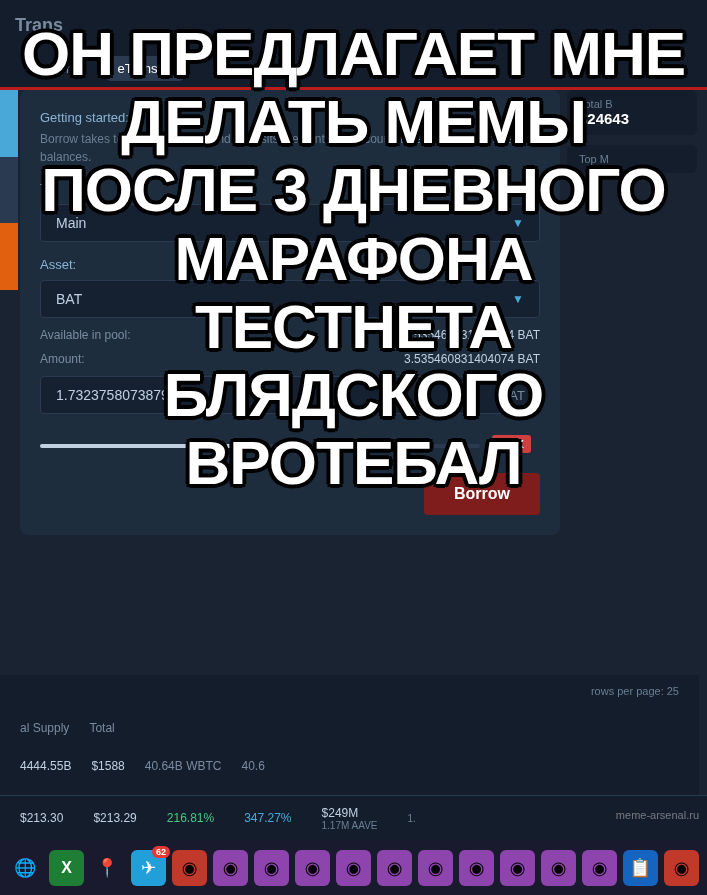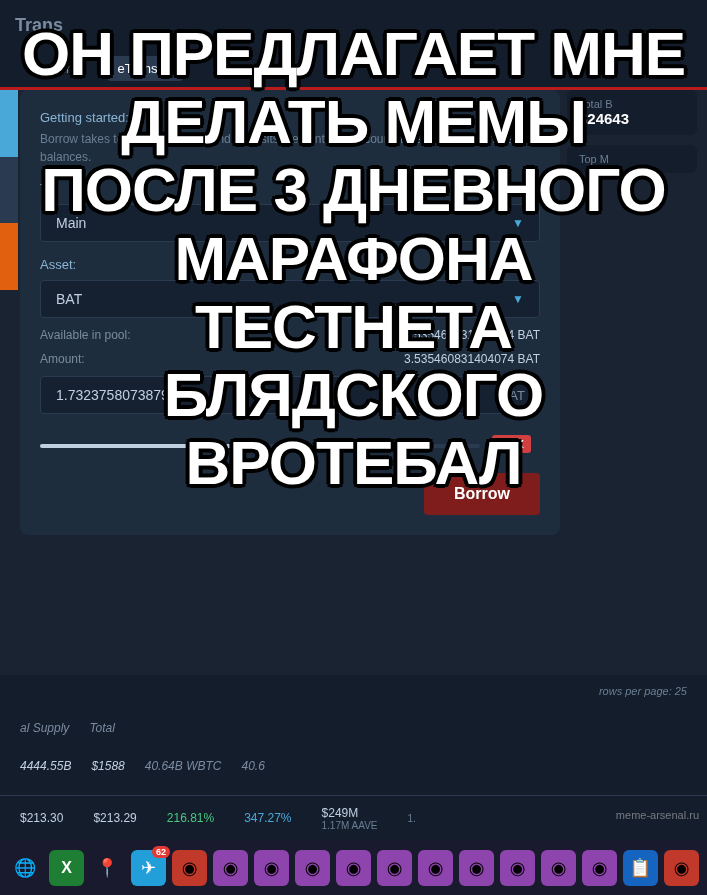--- a/index.html
+++ b/index.html
@@ -240,25 +240,24 @@
 
     .total-value {
       color: #fff;
       font-size: 15px;
       font-weight: bold;
     }
 
     
     .bottom-table {
       position: absolute;
-      bottom: 100px; left: 0; right: 0;
+      bottom: 100px; left: 0; right: 8px;
       background: #141d2b;
       height: 120px;
       padding: 10px 20px;
-      font-style: italic;
     }
 
     .table-row-data {
       display: flex;
       gap: 20px;
       font-size: 12px;
       color: #7a8ba0;
       margin-bottom: 5px;
       margin-top: 24px;
     }

